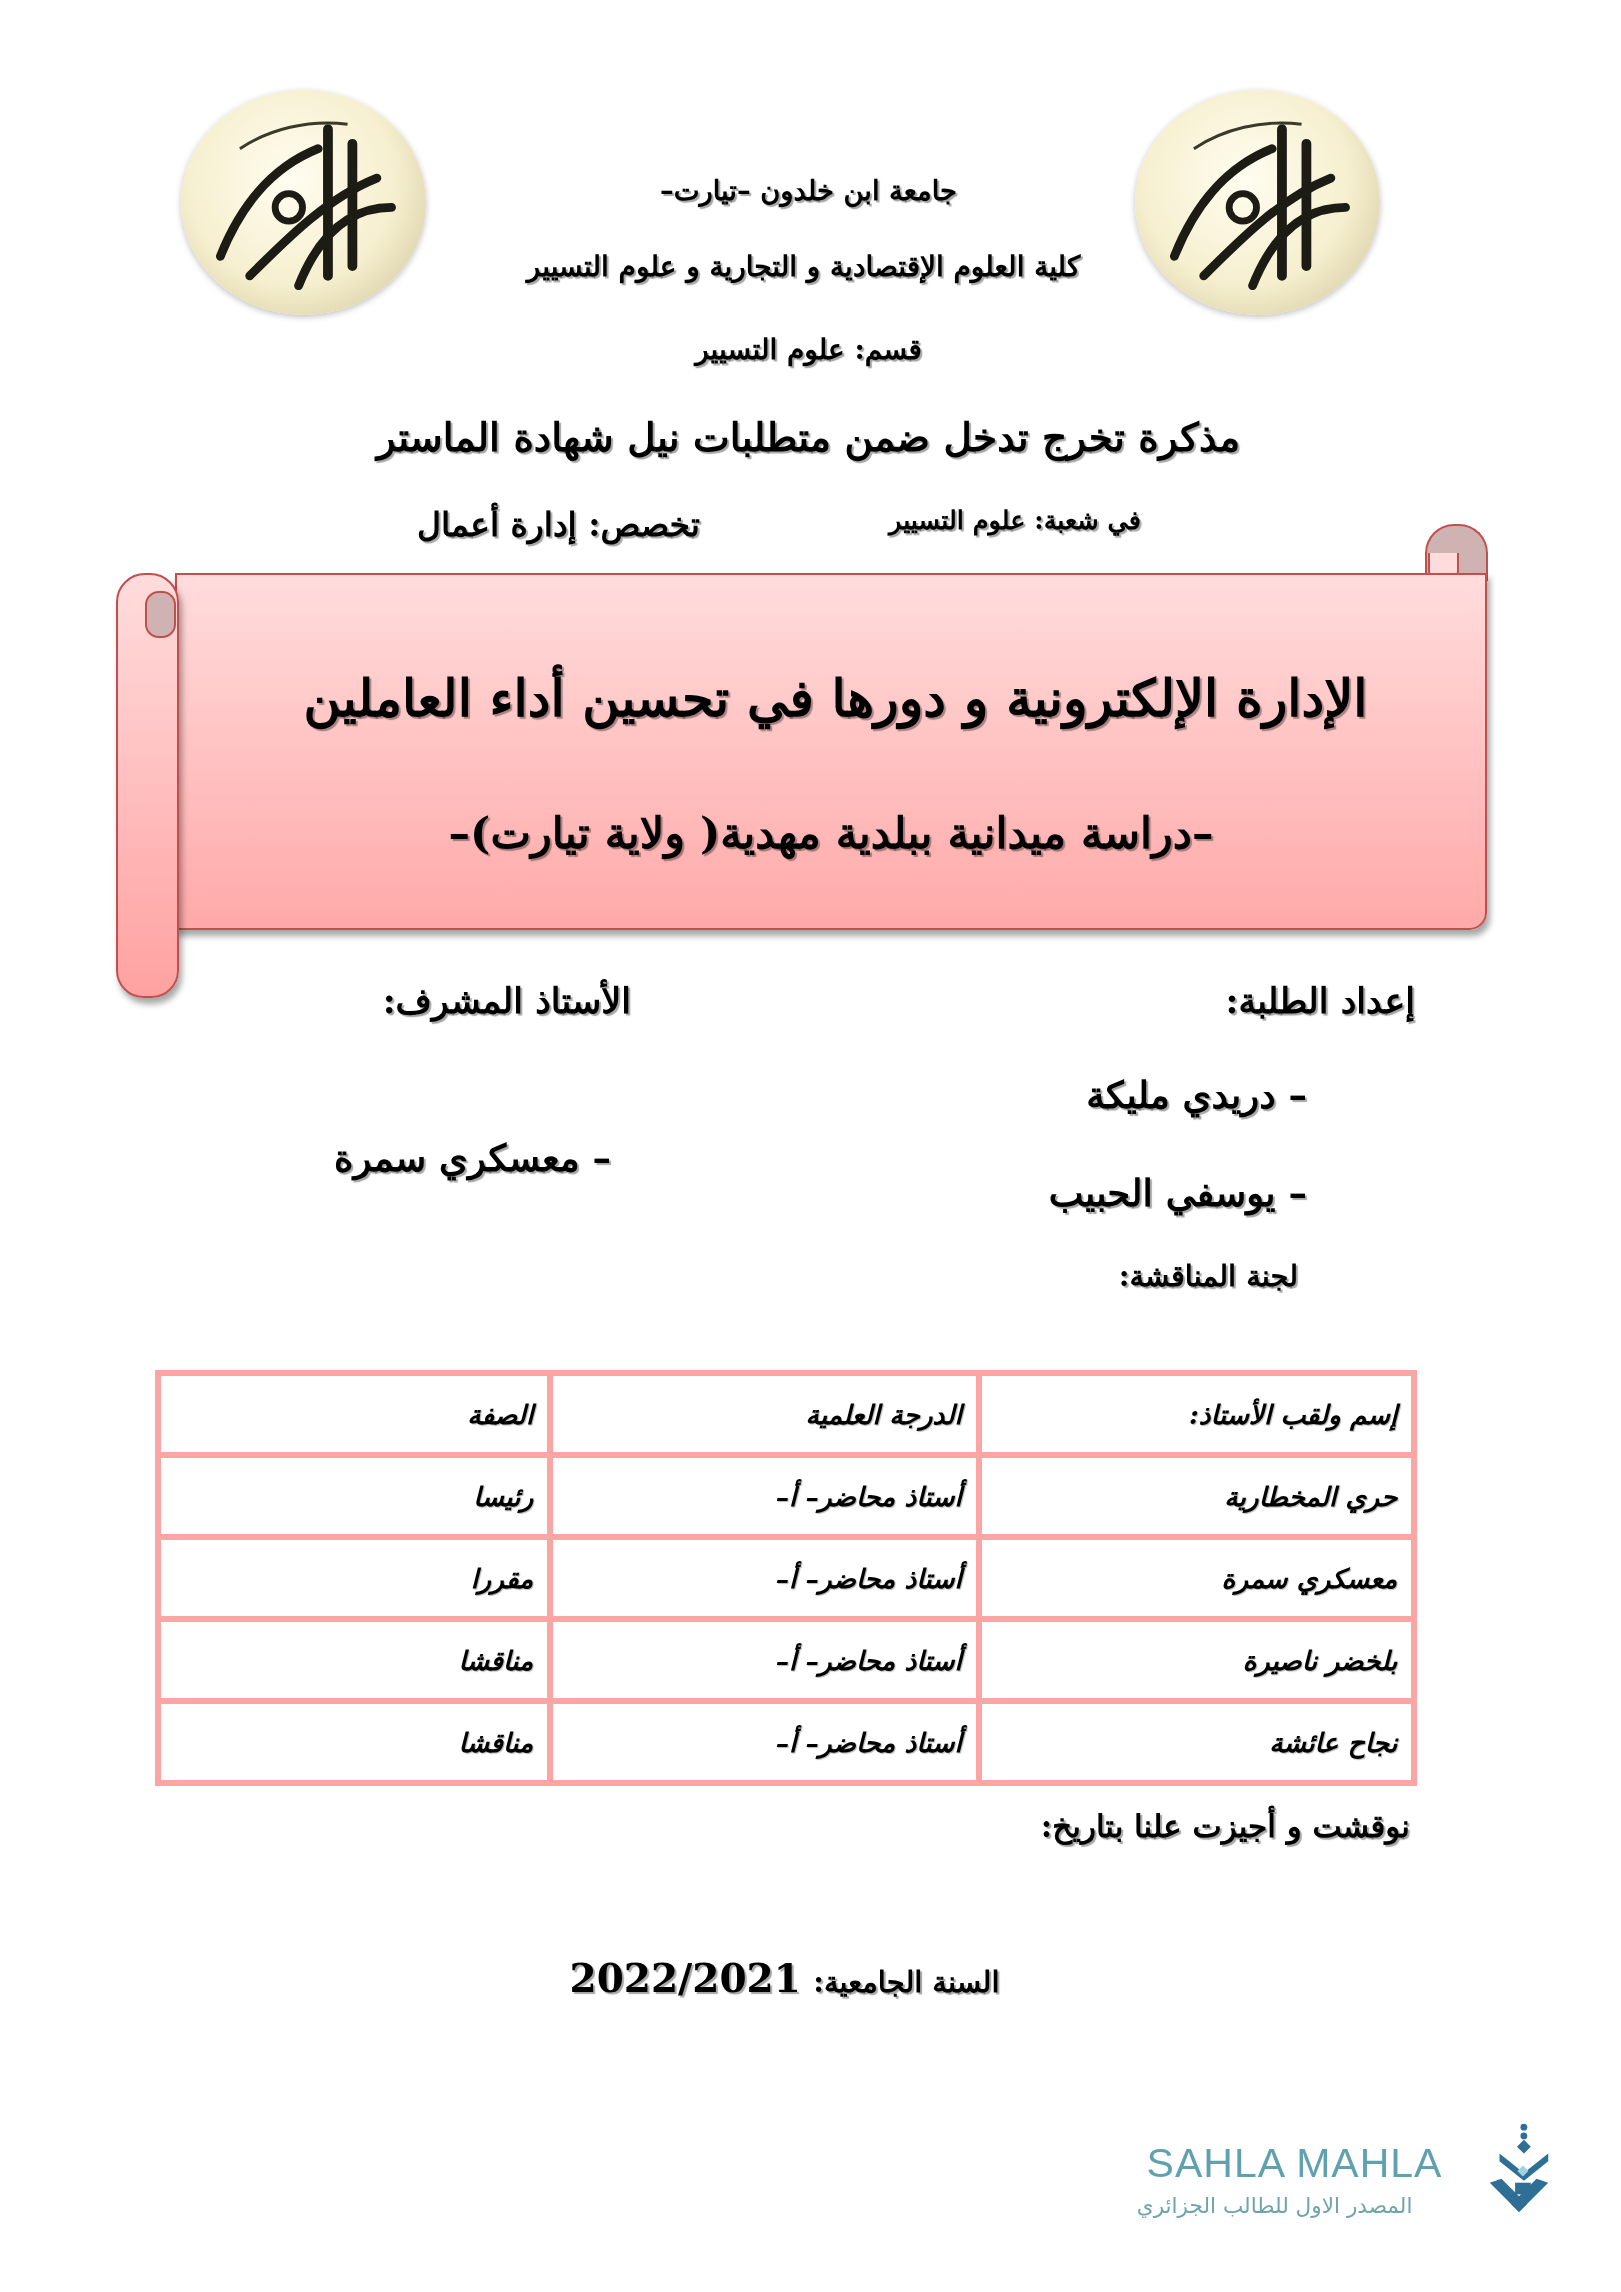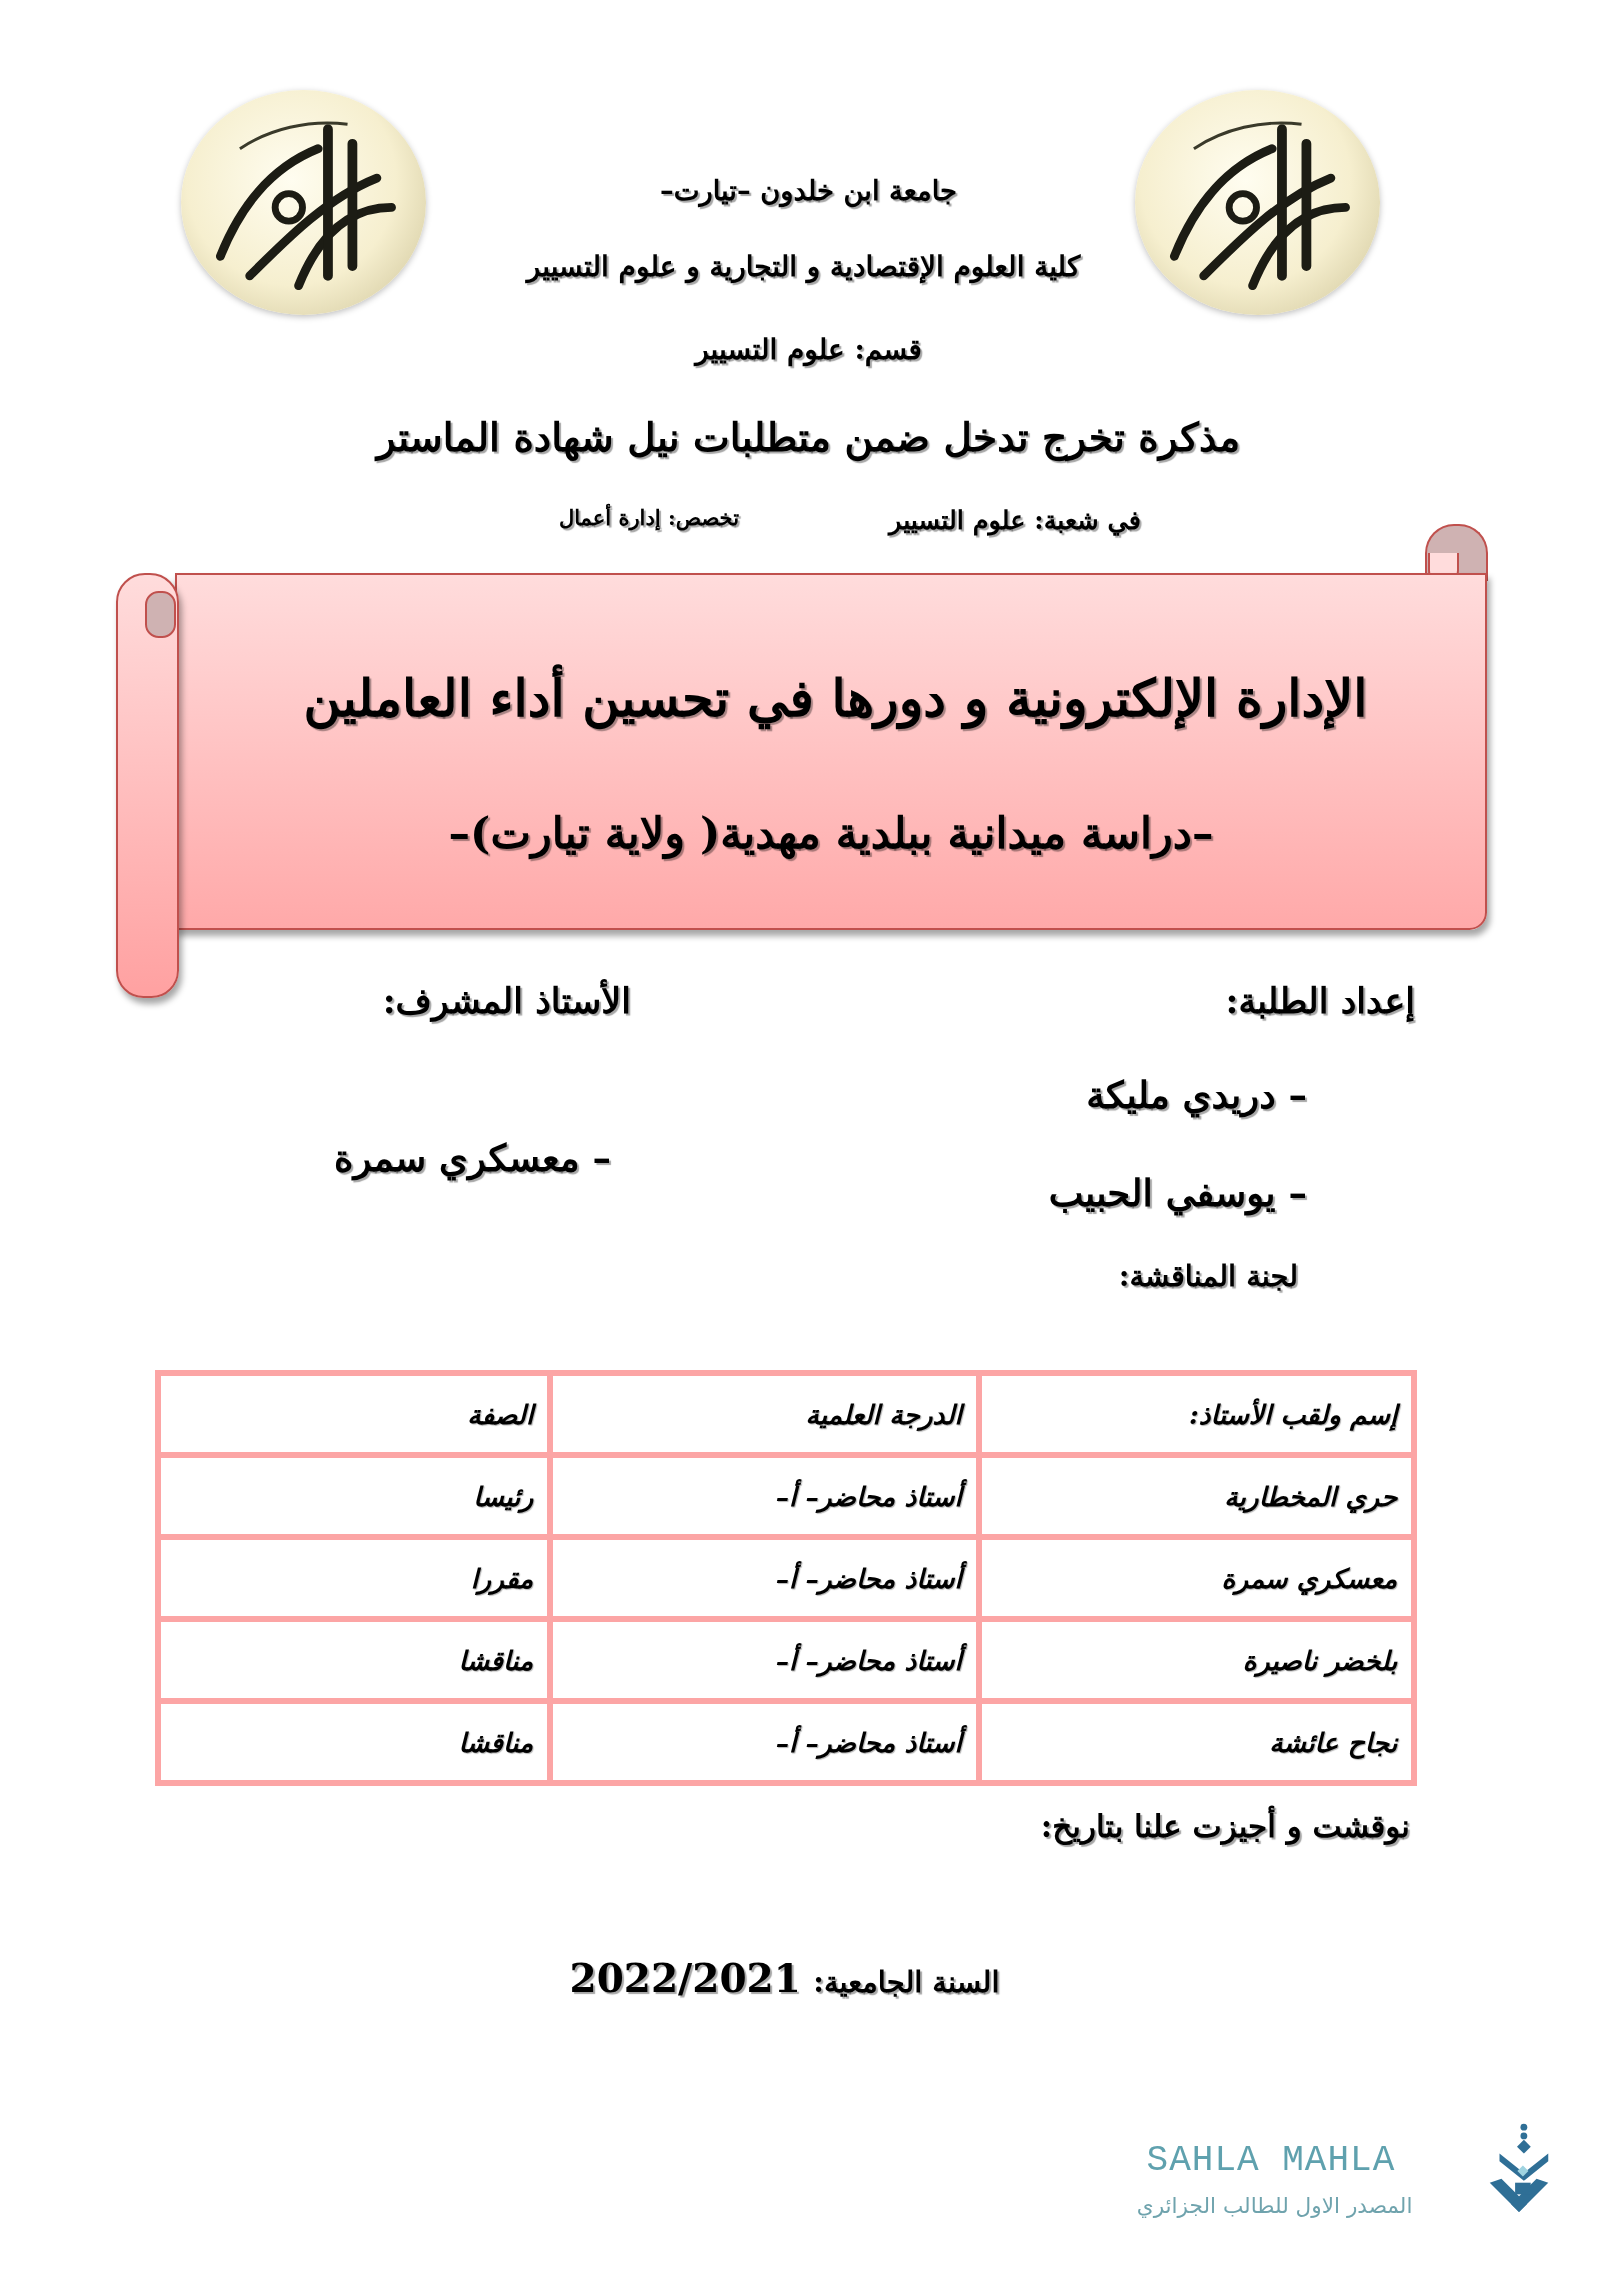--- a/index.html
+++ b/index.html
@@ -37,22 +37,22 @@
   
   .committee { left: 155px; top: 1370px; width: 1262px; border-collapse: collapse; }
   .committee td { border: 6px solid #fca5a5; height: 76px; padding: 0 13.7px;
                   font-weight: bold; font-style: italic; font-size: 26.5px; text-align: right;
                   text-shadow: 1px 1px 1px rgba(0,0,0,0.3); }
   .committee td.c-name { width: 402px; margin-top: 44px; }
   .committee td.c-grade { width: 402px; padding-left: 7px; }
 
   
   .brand { left: 1127px; top: 2122px; width: 431px; height: 118px; }
-  .brand-name { position: absolute; left: 19.6px; top: 17.6px; font-family: Liberation Mono, monospace;
-                font-size: 36px; letter-spacing: 1px; color: #5fa1ae; direction: ltr; }
+  .brand-name { position: absolute; left: 19.6px; top: 17.6px; font-family: Liberation Sans, sans-serif;
+                font-size: 41px; letter-spacing: 1px; color: #5fa1ae; direction: ltr; }
   .brand-tag { position: absolute; left: 9.8px; top: 71px; font-family: "DejaVu Sans", sans-serif;
                font-size: 21.6px; color: #6fa3ad; }
   .brand-mark { position: absolute; right: 0; top: 0; width: 78px; height: 98px; }
 </style>
 </head>
 <body>
 
 <div class="abs logo" style="left:1135px; top:90px;">
   <svg viewBox="0 0 250 230">
     <path d="M40 170 C60 120 90 80 140 60 M70 190 C110 150 150 110 200 90 M120 200 C140 150 170 120 215 120" stroke="#1c1c14" stroke-width="9" fill="none" stroke-linecap="round"></path>
@@ -70,21 +70,21 @@
   </svg>
 </div>
 
 <div class="abs center bold-it txt" style="left:441px; width:735px; top:174px; font-size:27.4px;">جامعة ابن خلدون –تيارت–</div>
 <div class="abs center bold-it txt" style="left:372px; width:863px; top:250px; font-size:28px;">كلية العلوم الإقتصادية و التجارية و علوم التسيير</div>
 <div class="abs center bold-it txt" style="left:441px; width:735px; top:333px; font-size:28px;">قسم: علوم التسيير</div>
 
 <div class="abs center bold-it txt" style="left:245px; width:1127px; top:414px; font-size:39px;">مذكرة تخرج تدخل ضمن متطلبات نيل شهادة الماستر</div>
 
 <div class="abs bold-it txt" style="right:480px; top:505px; font-size:25.5px;">في شعبة: علوم التسيير</div>
-<div class="abs bold-it txt" style="right:882px; top:505px; font-size:21px;">تخصص: إدارة أعمال</div>
+<div class="abs bold-it txt" style="right:921px; top:505px; font-size:33px;">تخصص: إدارة أعمال</div>
 
 <div class="abs scroll-wrap">
   <div class="scroll-right-roll"></div>
   <div class="scroll-right-curl"></div>
   <div class="scroll-body">
     <div class="abs center bold-it txt" style="left:0; right:0; top:93px; font-size:51px;padding-left:9px;">الإدارة الإلكترونية و دورها في تحسين أداء العاملين</div>
     <div class="abs center bold-it txt" style="left:0; right:0; top:233px; font-size:43px;">–دراسة ميدانية ببلدية مهدية( ولاية تيارت)–</div>
   </div>
   <div class="scroll-left-roll"></div>
   <div class="scroll-left-curl"></div>

